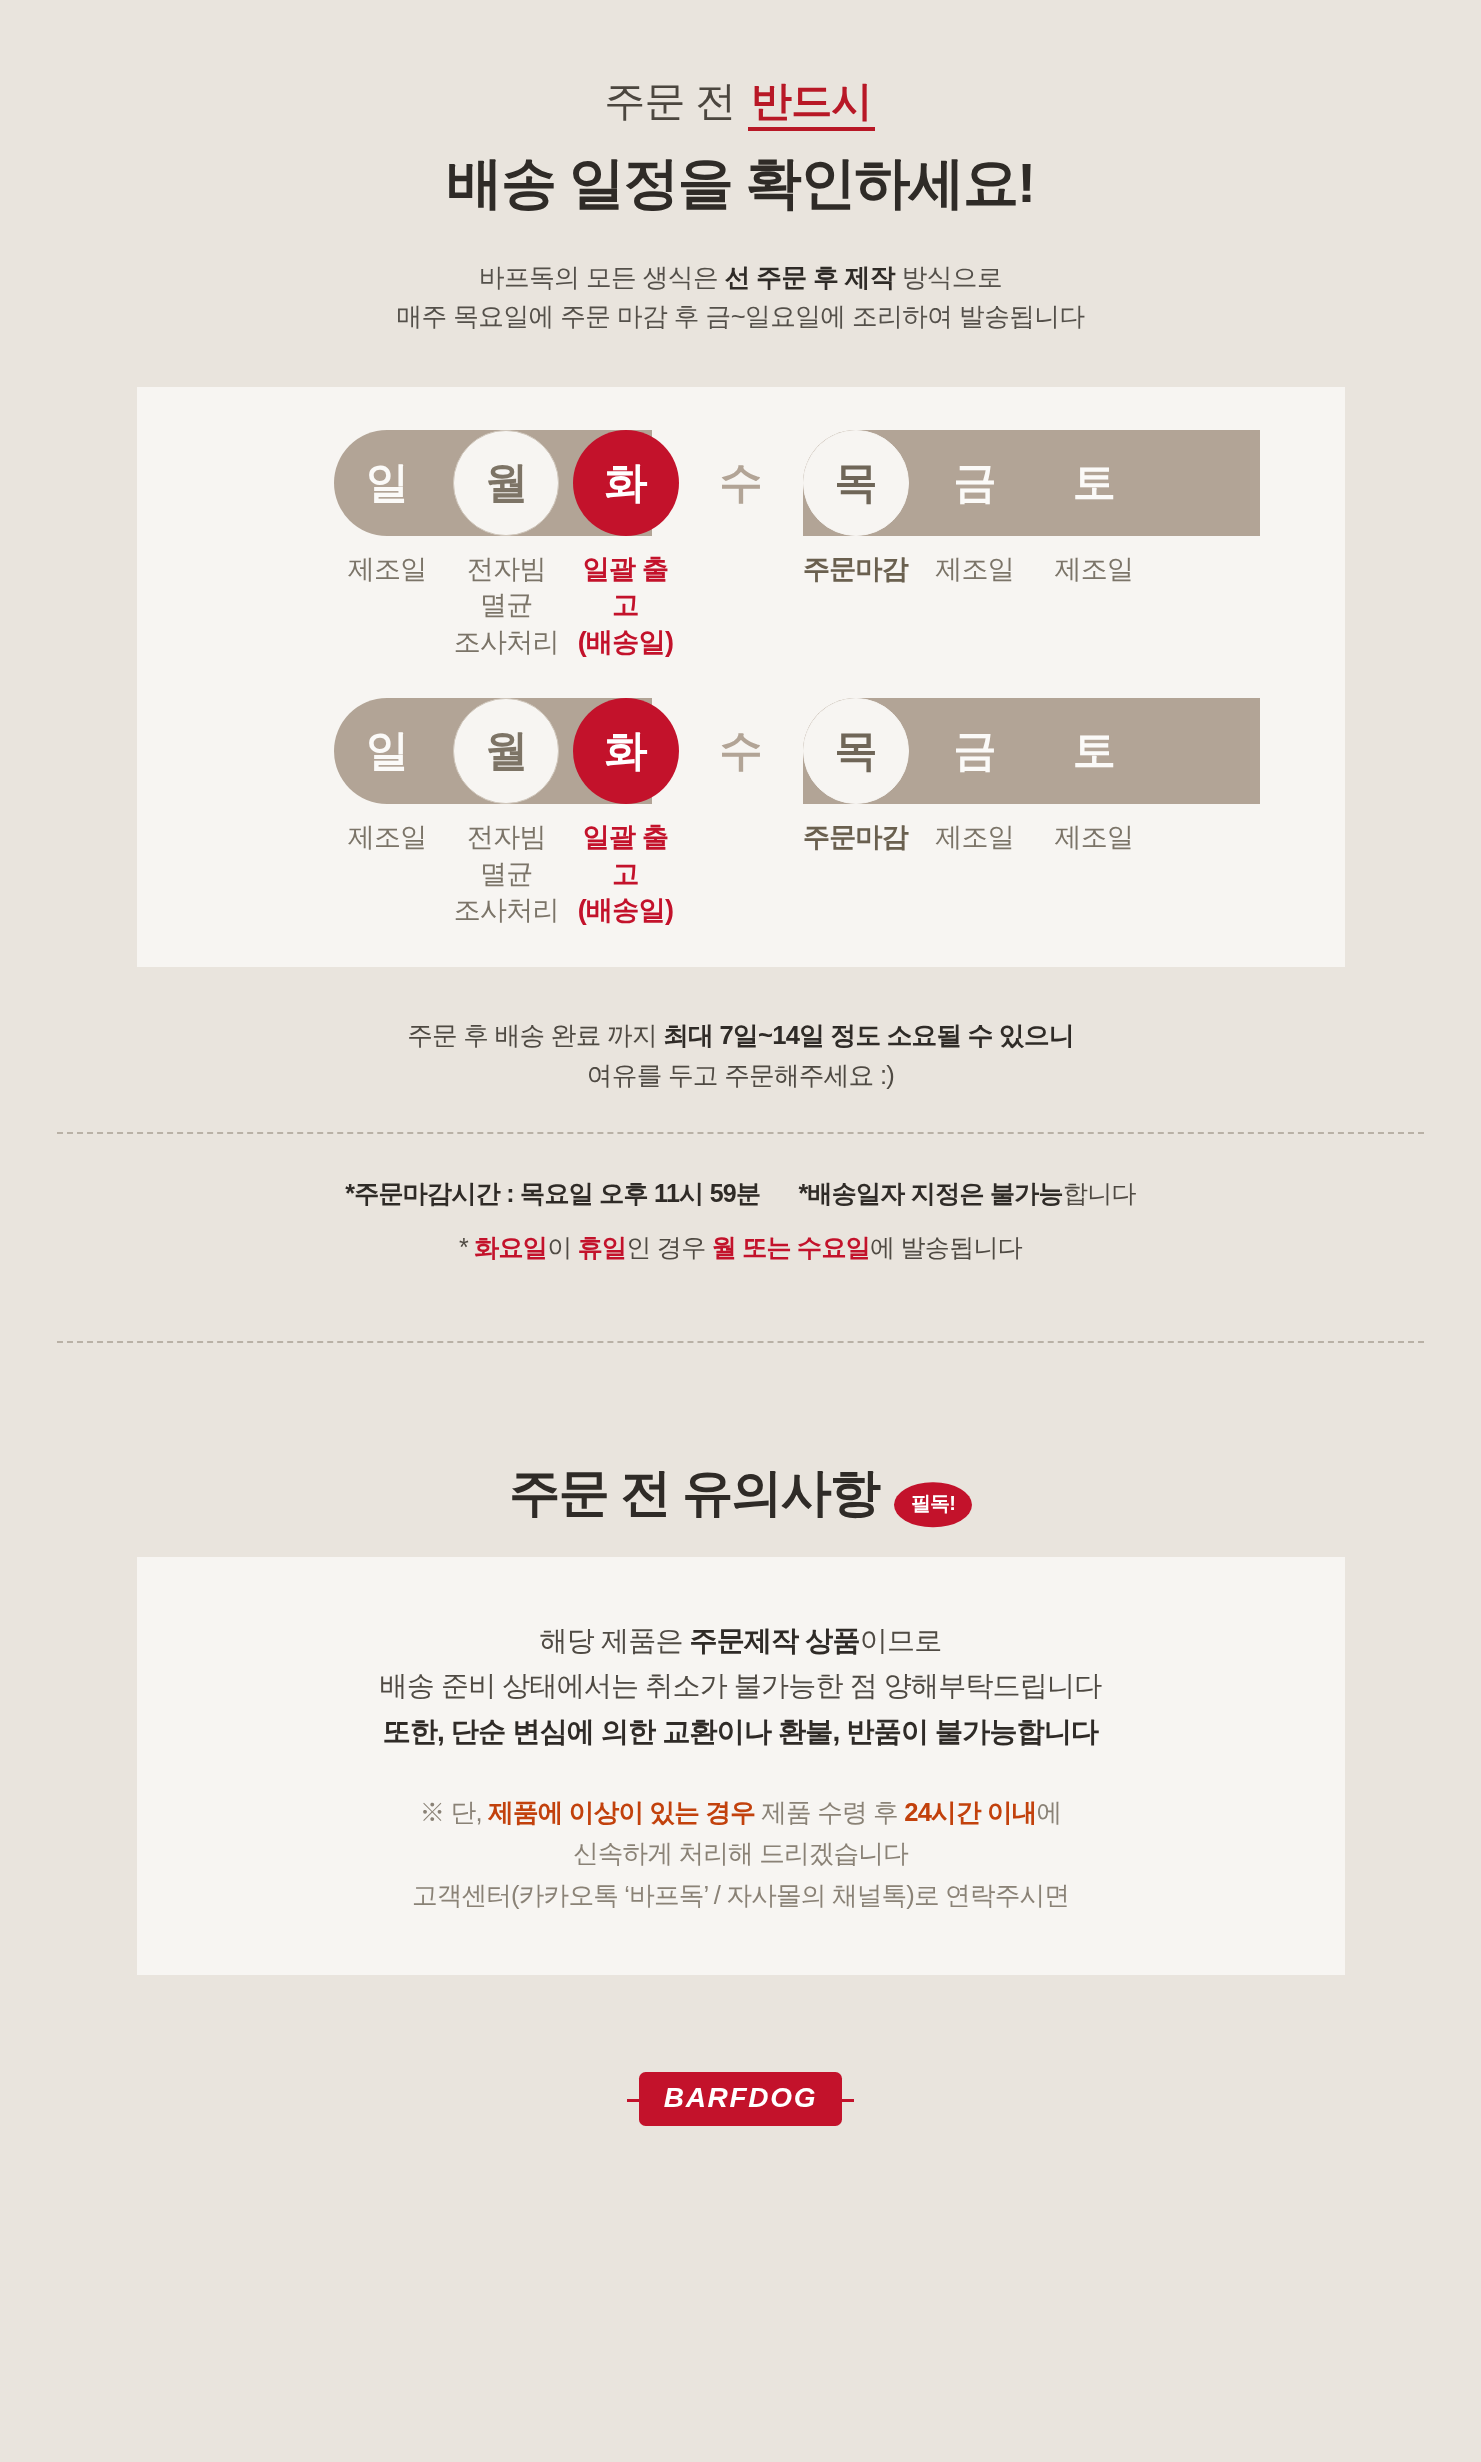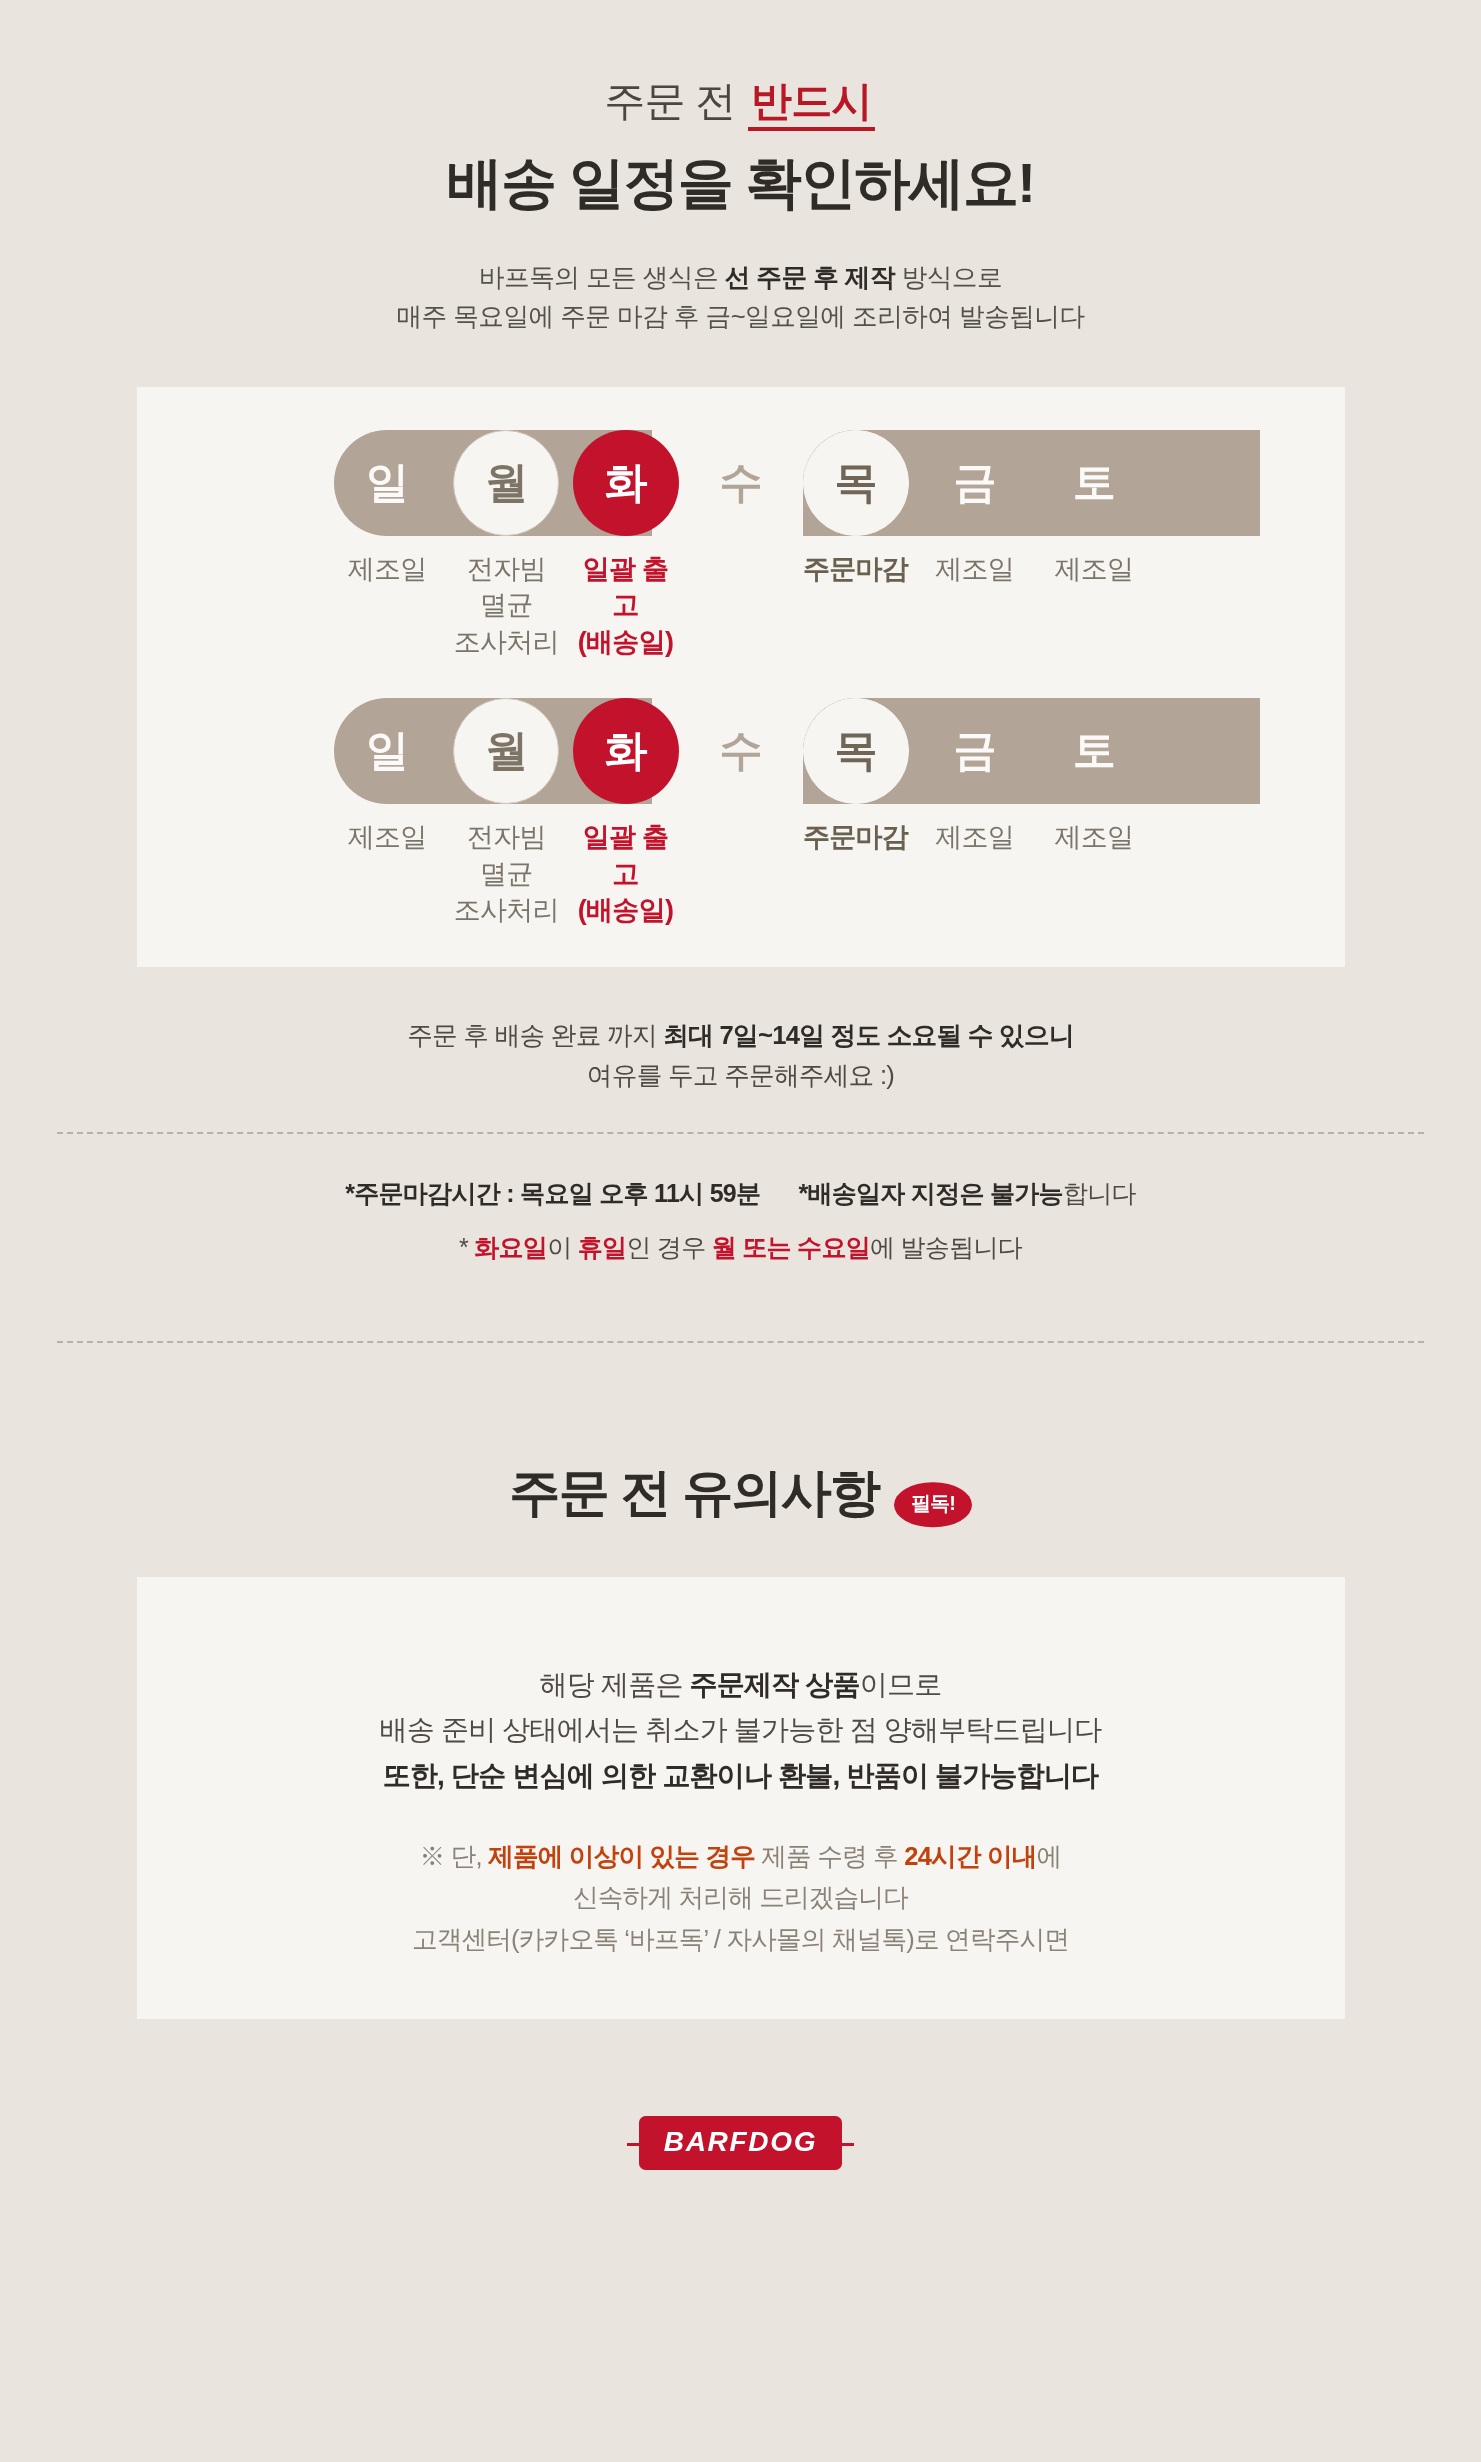--- a/index.html
+++ b/index.html
@@ -220,23 +220,23 @@
     font-size: 20px;
     font-weight: 700;
     padding: 8.3px 16.5px 10px 16.5px;
     border-radius: 50%/50%;
     letter-spacing: -0.8px;
     transform: translateY(8.3px);
   }
 
   .note-panel {
     width: 1208px;
-    margin: 49px auto 0 auto;
+    margin: 29px auto 0 auto;
     background: #f7f5f2;
-    padding: 85px 0 59px 0;
+    padding: 61px 0 59px 0;
     box-sizing: border-box;
     text-align: center;
   }
   .note-panel .p1 {
     font-size: 28px;
     line-height: 1.62;
     color: #4f4a43;
     letter-spacing: -0.8px;
   }
   .note-panel .p1 b { font-weight: 700; color: #2f2b27; }

